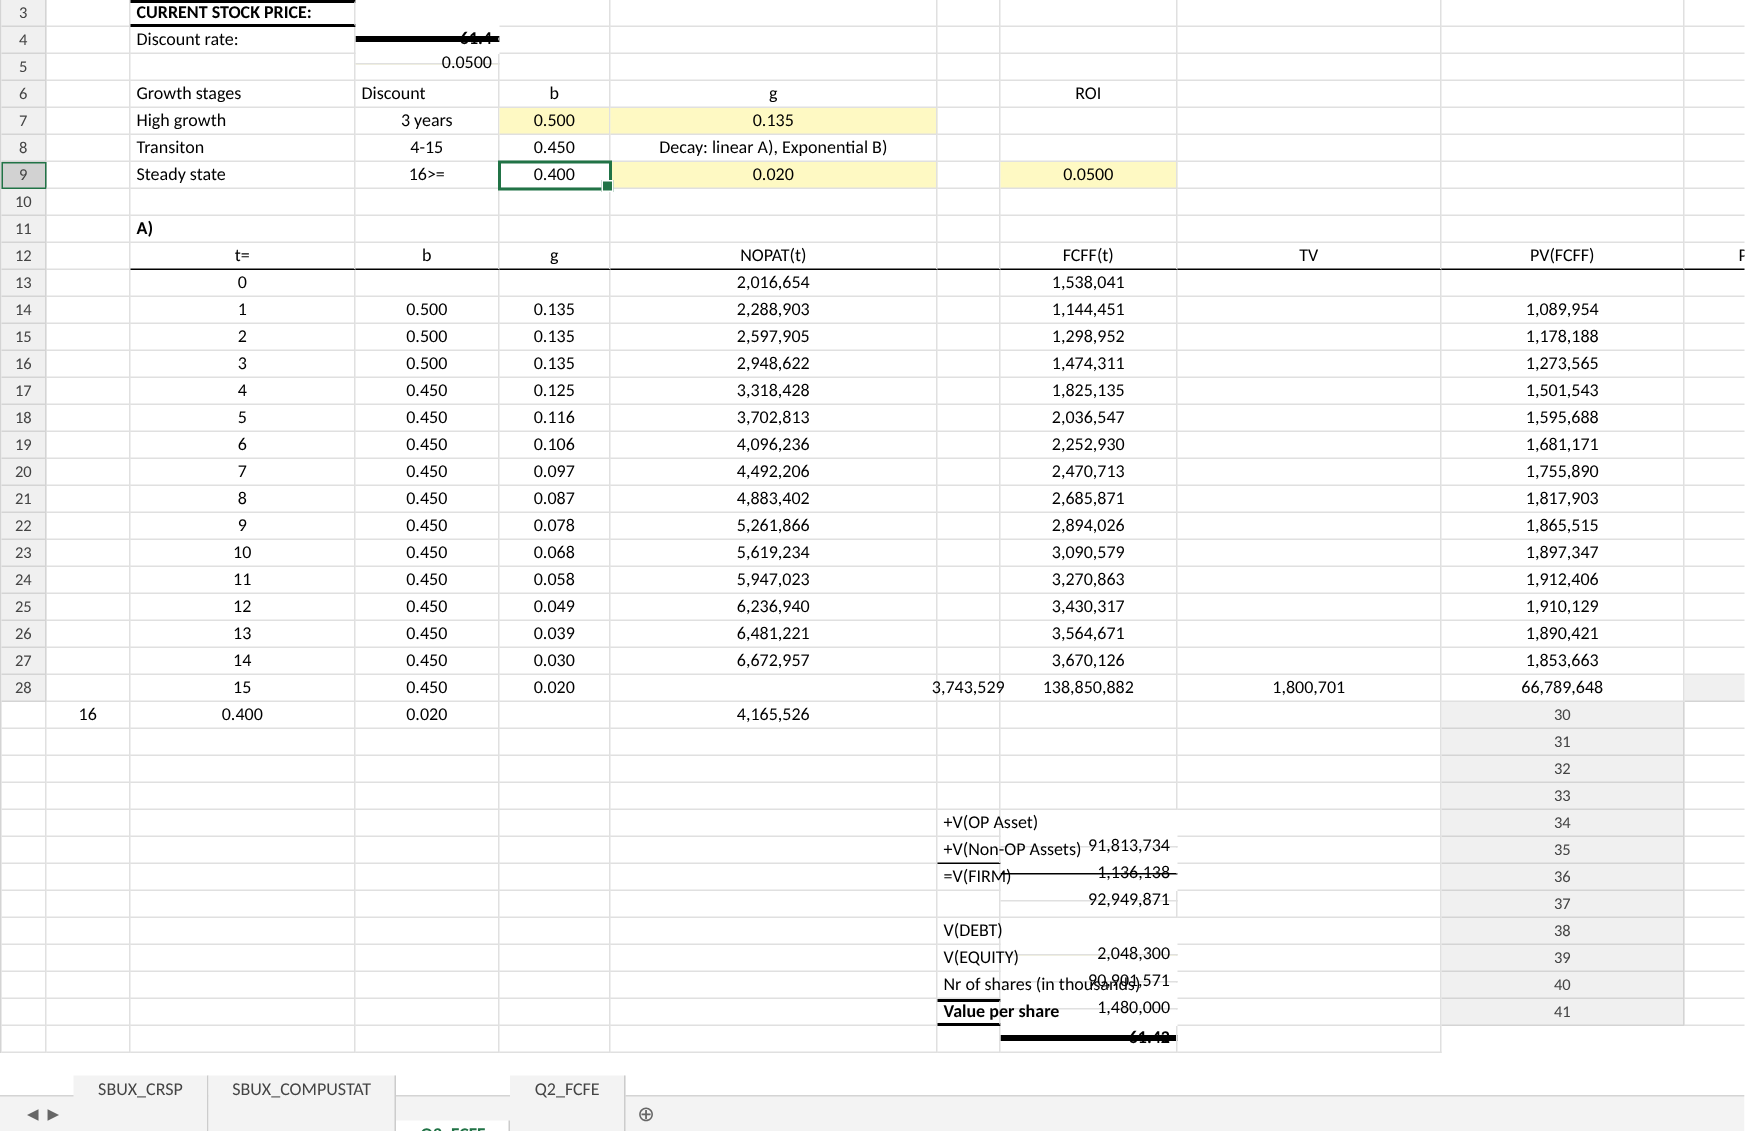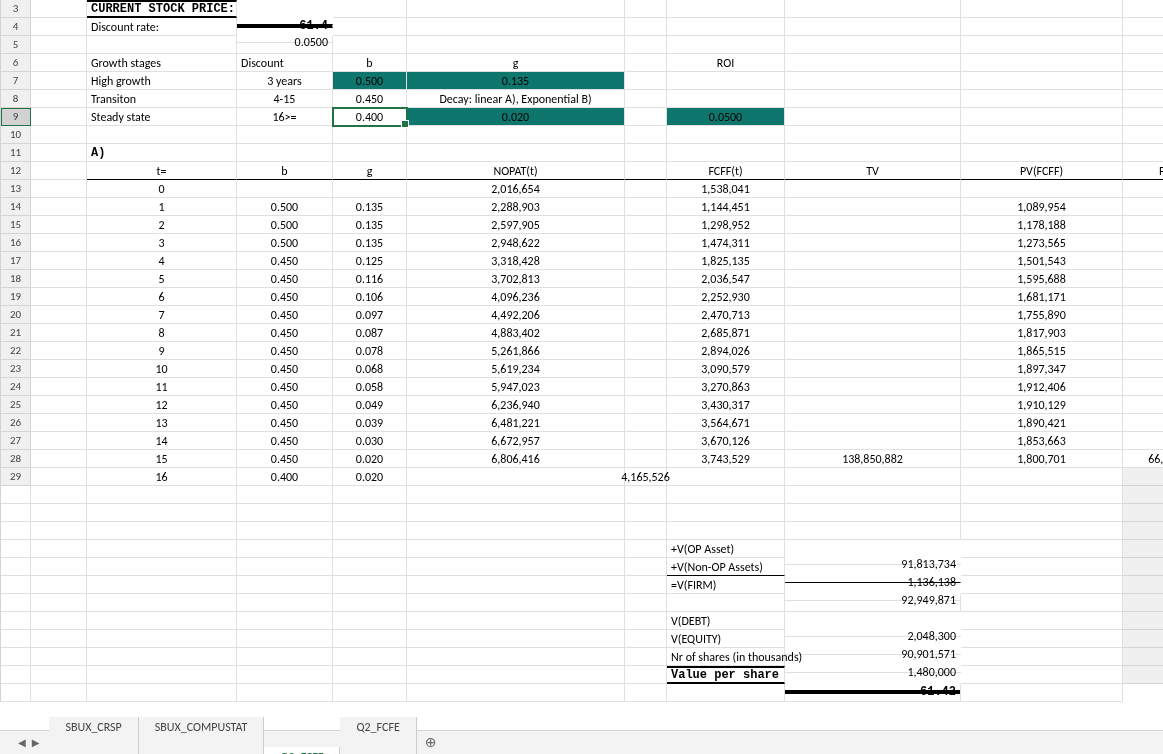--- a/index.html
+++ b/index.html
@@ -41,22 +41,22 @@
     border-bottom: 1px solid #e0e0e0;
     padding: 0 4px;
     display: flex;
     align-items: center;
     white-space: nowrap;
     overflow: visible;
     position: relative;
   }
   .cell.r { justify-content: flex-end; margin-top: 24px; }
   .cell.c { justify-content: center; }
-  .cell.bold { font-weight: bold; font-family: Liberation Mono, monospace; }
-  .hl-yellow { background: #0f766e; }
+  .cell.bold { font-weight: bold; }
+  .hl-yellow { background: #fef9c3; }
   .thick-tb { border-top: 2px solid #000; border-bottom: 2px solid #000; }
   .thin-b { border-bottom: 1px solid #000; }
   .cell.active {
     outline: 2px solid #217346;
     outline-offset: -1px;
     z-index: 2;
   }
   .cell.active::after {
     content: '';
     position: absolute;
@@ -395,21 +395,20 @@
       <div class="cell"></div>
       <div class="cell c">3,670,126</div>
       <div class="cell c"></div>
       <div class="cell c">1,853,663</div>
       <div class="cell c"></div>
       <div class="rowhead">28</div>
       <div class="cell"></div>
       <div class="cell c">15</div>
       <div class="cell c">0.450</div>
       <div class="cell c">0.020</div>
-      <div class="cell c">6,806,416</div>
       <div class="cell"></div>
       <div class="cell c">3,743,529</div>
       <div class="cell c">138,850,882</div>
       <div class="cell c">1,800,701</div>
       <div class="cell c">66,789,648</div>
       <div class="rowhead">29</div>
       <div class="cell"></div>
       <div class="cell c">16</div>
       <div class="cell c">0.400</div>
       <div class="cell c">0.020</div>

